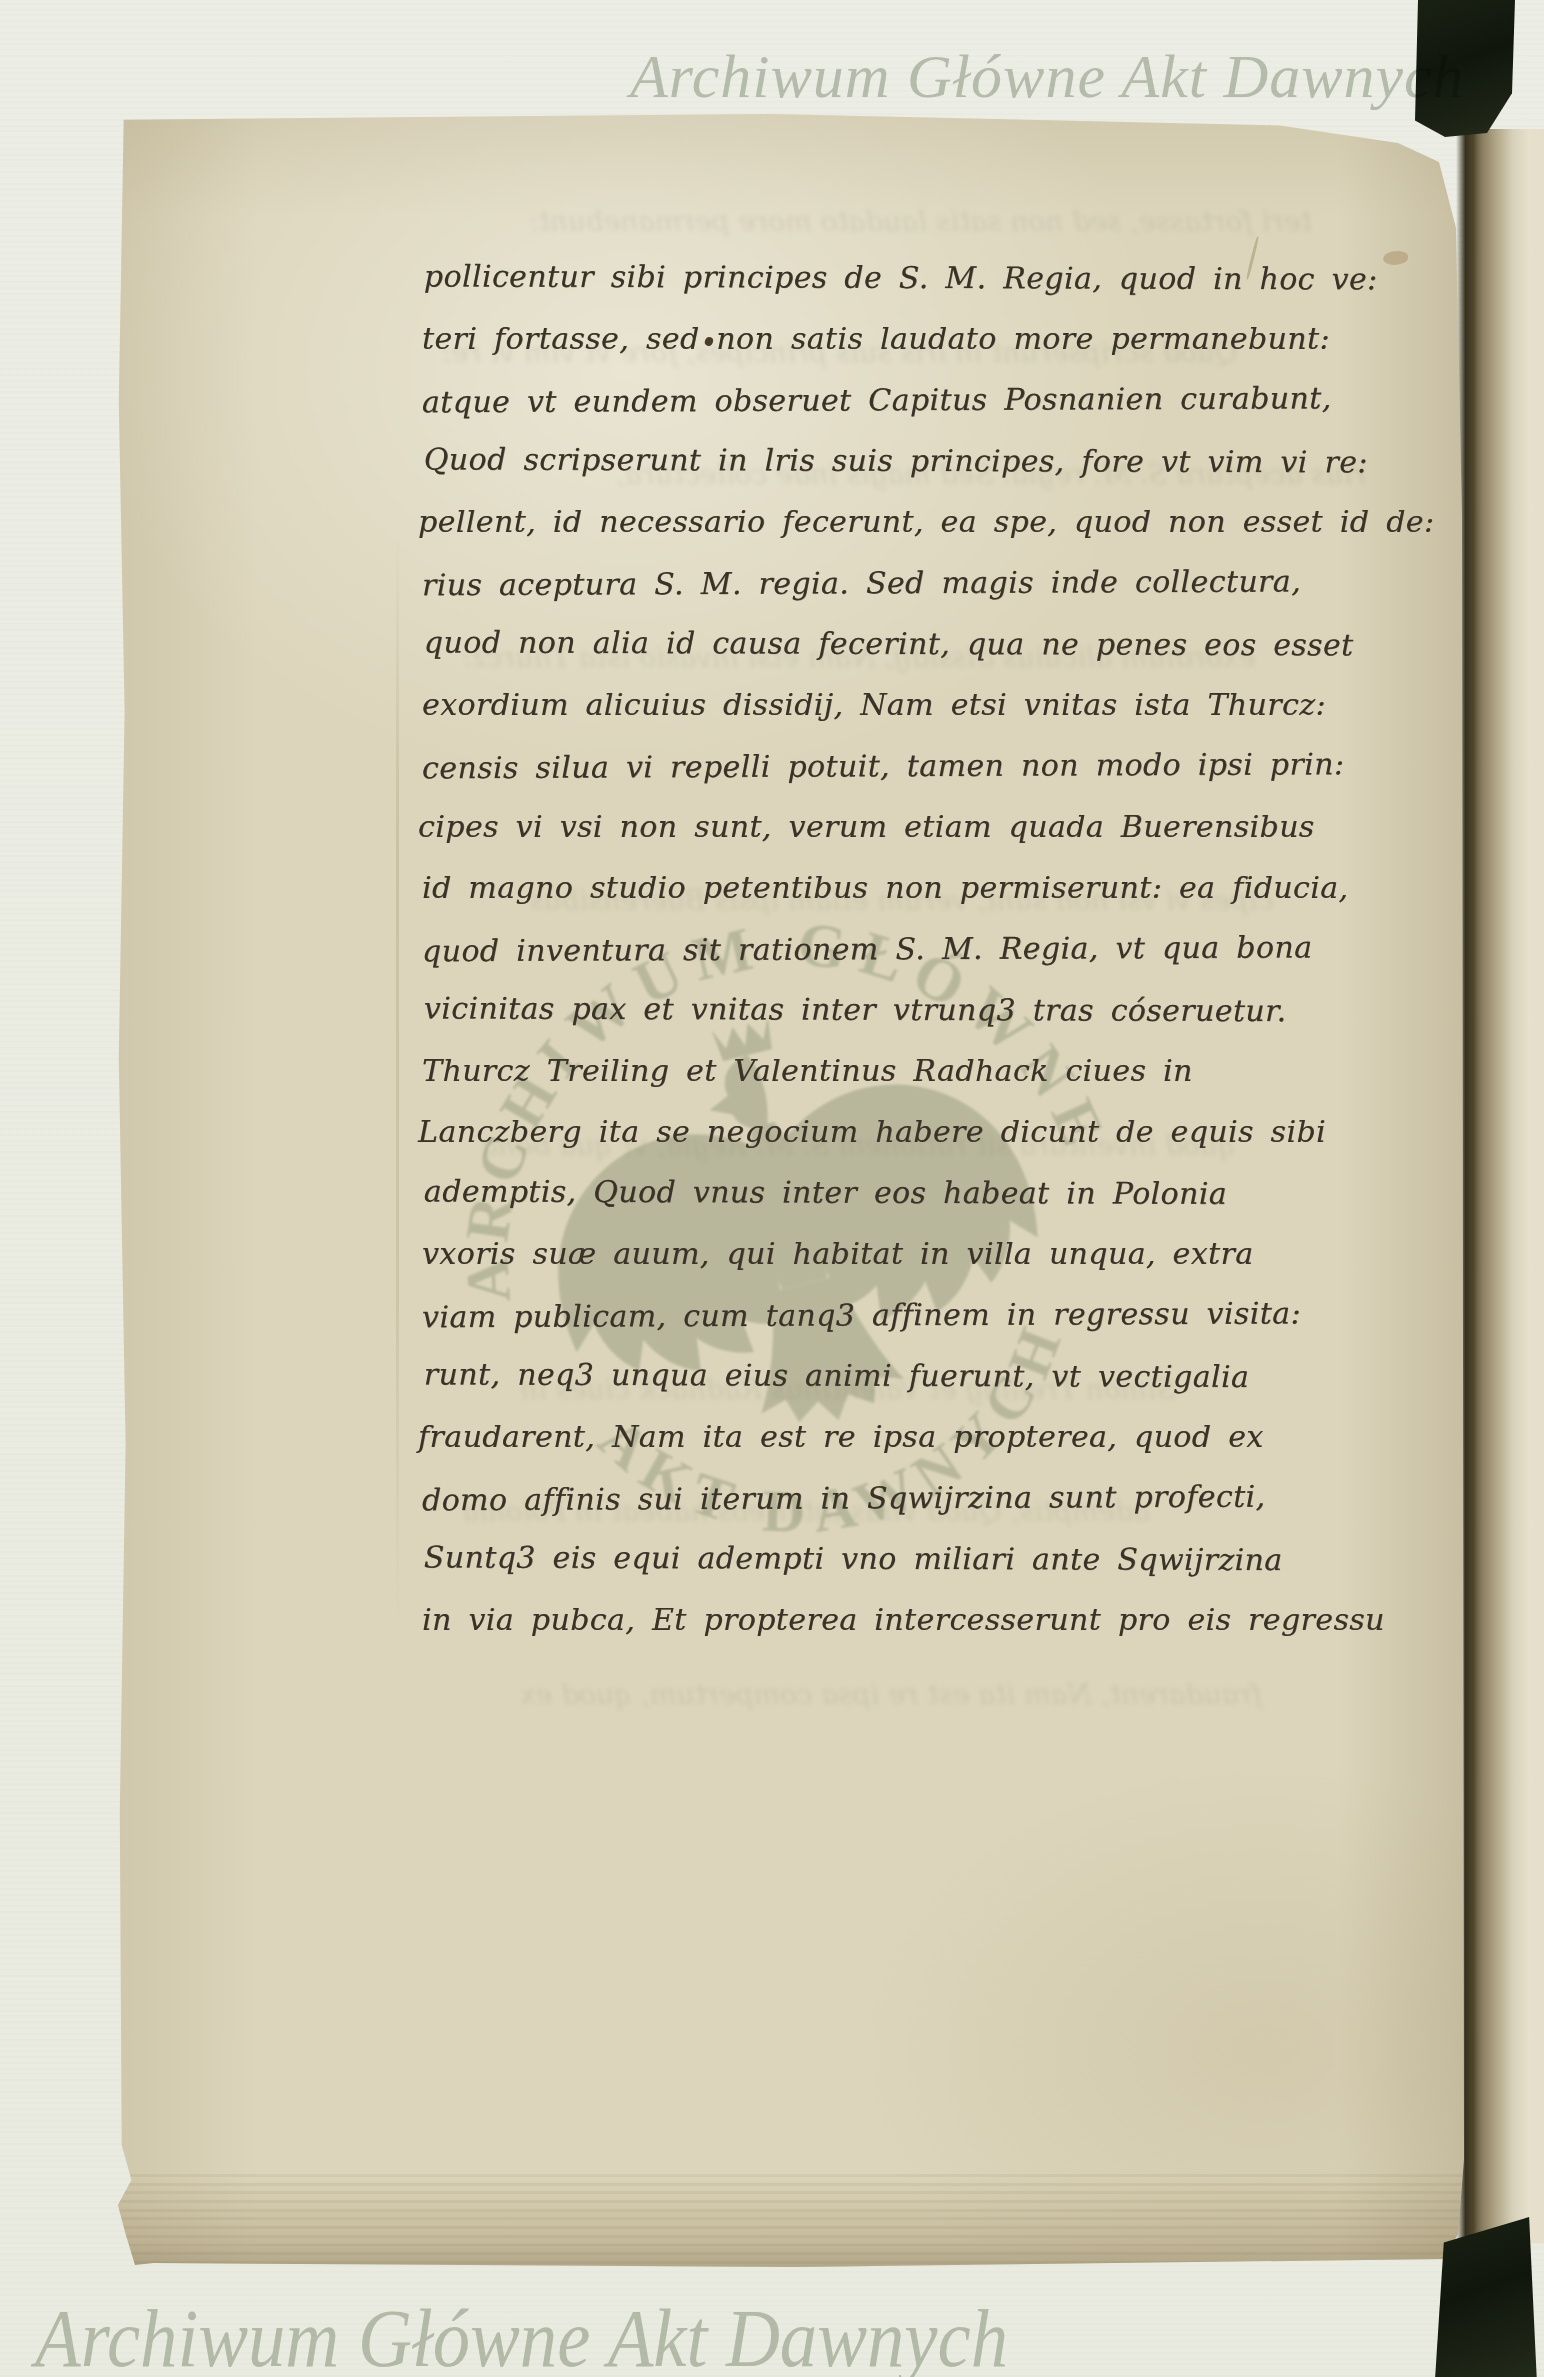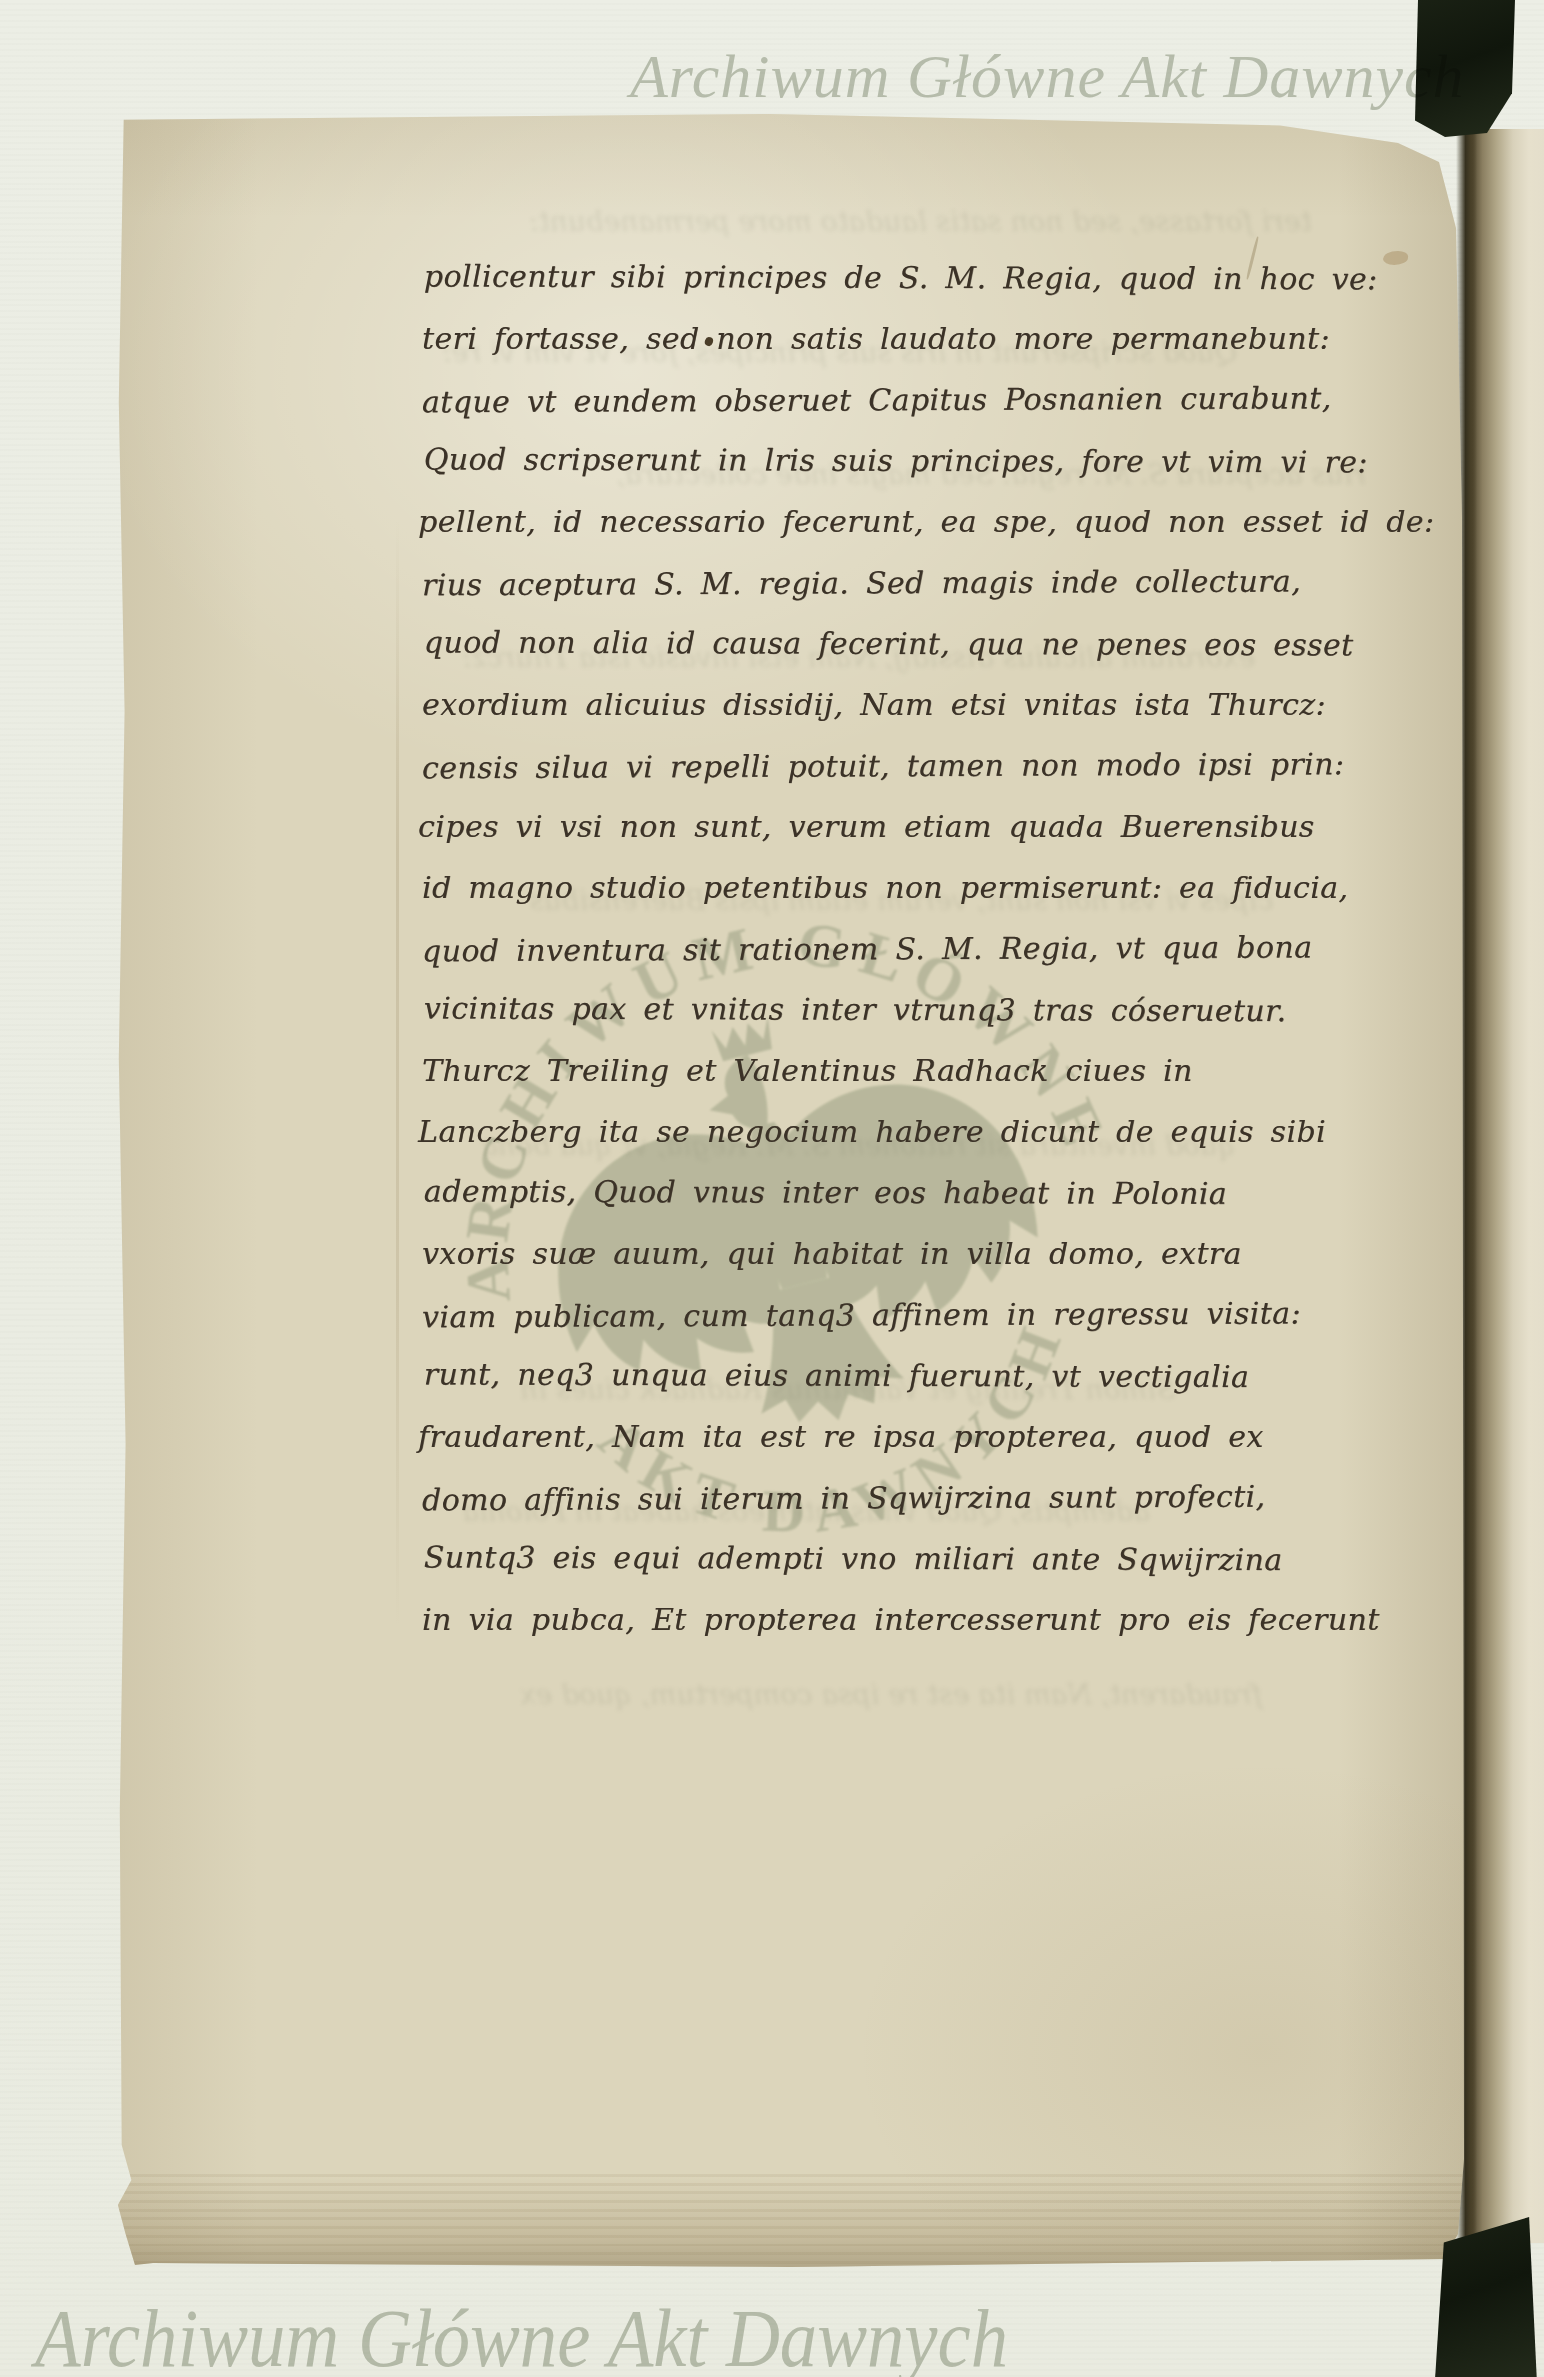--- a/index.html
+++ b/index.html
@@ -153,27 +153,27 @@
       <div class="ms-line">quod non alia id causa fecerint, qua ne penes eos esset</div>
       <div class="ms-line">exordium alicuius dissidij, Nam etsi vnitas ista Thurcz:</div>
       <div class="ms-line">censis silua vi repelli potuit, tamen non modo ipsi prin:</div>
       <div class="ms-line">cipes vi vsi non sunt, verum etiam quada Buerensibus</div>
       <div class="ms-line">id magno studio petentibus non permiserunt: ea fiducia,</div>
       <div class="ms-line">quod inventura sit rationem S. M. Regia, vt qua bona</div>
       <div class="ms-line">vicinitas pax et vnitas inter vtrunq3 tras cóseruetur.</div>
       <div class="ms-line">Thurcz Treiling et Valentinus Radhack ciues in</div>
       <div class="ms-line">Lanczberg ita se negocium habere dicunt de equis sibi</div>
       <div class="ms-line">ademptis, Quod vnus inter eos habeat in Polonia</div>
-      <div class="ms-line">vxoris suæ auum, qui habitat in villa domo, extra</div>
+      <div class="ms-line">vxoris suæ auum, qui habitat in villa unqua, extra</div>
       <div class="ms-line">viam publicam, cum tanq3 affinem in regressu visita:</div>
       <div class="ms-line">runt, neq3 unqua eius animi fuerunt, vt vectigalia</div>
       <div class="ms-line">fraudarent, Nam ita est re ipsa propterea, quod ex</div>
       <div class="ms-line">domo affinis sui iterum in Sqwijrzina sunt profecti,</div>
       <div class="ms-line">Suntq3 eis equi adempti vno miliari ante Sqwijrzina</div>
-      <div class="ms-line">in via pubca, Et propterea intercesserunt pro eis fecerunt</div>
+      <div class="ms-line">in via pubca, Et propterea intercesserunt pro eis regressu</div>
     </div>
 
     <div class="speck speck-1"></div>
     <div class="speck speck-2"></div>
     <div class="speck speck-3"></div>
     <div class="speck speck-4"></div>
   </div>
 
   <div class="binding binding-top"></div>
   <div class="binding binding-bottom"></div>

